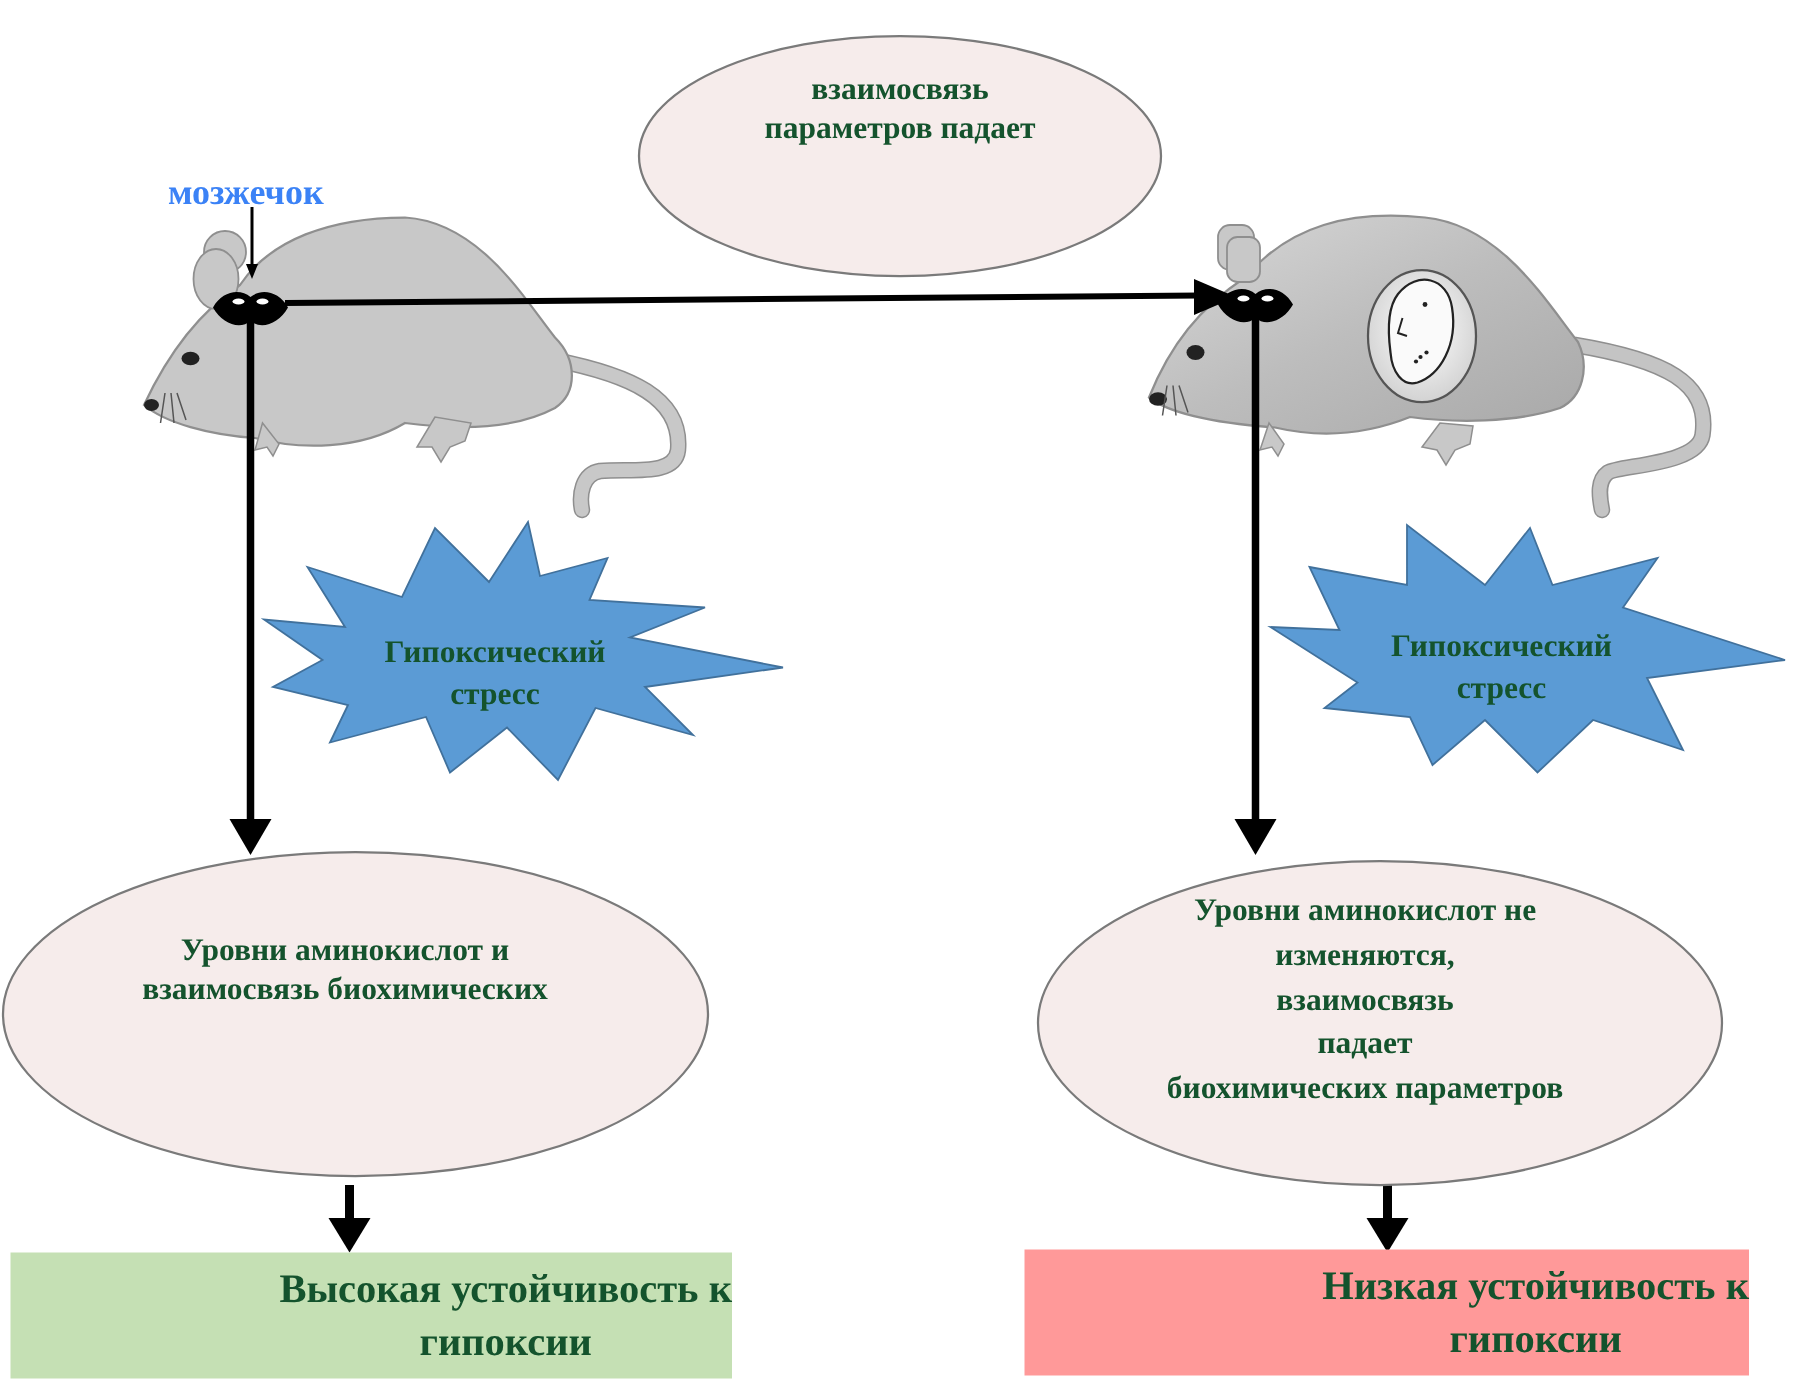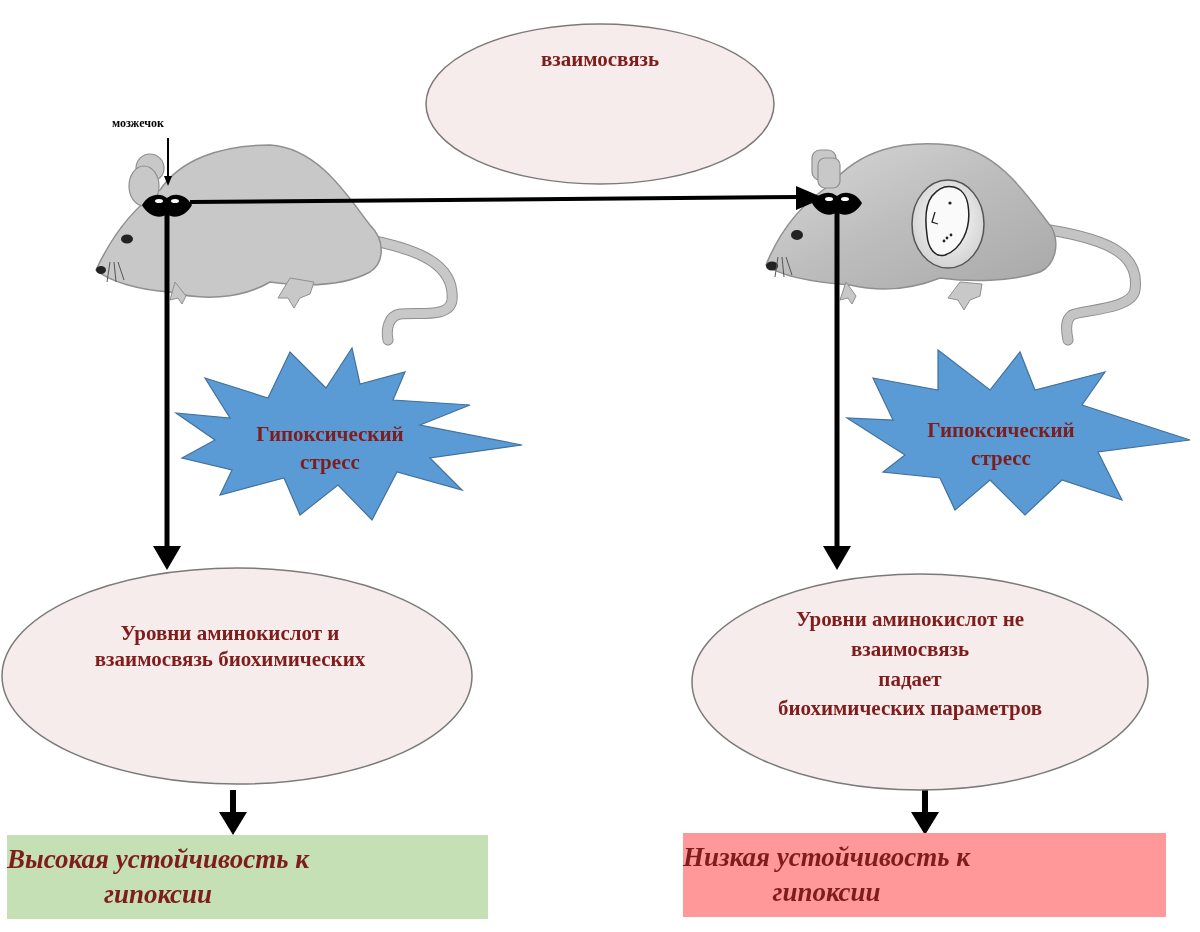--- a/index.html
+++ b/index.html
@@ -1,24 +1,24 @@
 <!DOCTYPE html>
 <html><head>
 <meta charset="utf-8">
 <style>
   html, body { margin: 0; padding: 0; background: #ffffff; }
   body { width: 1200px; height: 932px; position: relative; overflow: hidden;
          font-family: "Liberation Serif", "DejaVu Serif", serif; }
   svg.layer { position: absolute; left: 0; top: 0; }
-  .txt { position: absolute; text-align: center; font-weight: bold; color: #7f1d1d; line-height: 1.25; }
+  .txt { position: absolute; text-align: center; font-weight: bold; color: #14532d; line-height: 1.25; }
   .ell-text { font-size: 21px; }
   .star-text { font-size: 21px; line-height: 1.35; }
   .box-text { font-size: 27px; line-height: 1.3; }
-  .label { font-size: 12px; font-weight: bold; color: #000000; position: absolute; }
-  .result-box { position: absolute; display: flex; align-items: center; justify-content: flex-start; font-style: italic; }
+  .label { font-size: 24px; font-weight: bold; color: #3b82f6; position: absolute; }
+  .result-box { position: absolute; display: flex; align-items: center; justify-content: flex-end; }
 </style>
 </head>
 <body>
 
 <svg class="layer" width="1200" height="932" viewBox="0 0 1200 932">
   <defs>
     <linearGradient id="pregGrad" x1="0" y1="0" x2="1" y2="1">
       <stop offset="0" stop-color="#d9d9d9"></stop>
       <stop offset="0.5" stop-color="#bdbdbd"></stop>
       <stop offset="1" stop-color="#a8a8a8"></stop>
@@ -105,41 +105,43 @@
 
   <polygon points="205,378 268,398 290,352 326,388 352,348 360,384 405,372 393,400 470,405 420,425 522,445 430,458 462,490 397,472 372,520 338,485 300,515 284,478 220,495 232,470 182,458 215,440 176,413 230,418" fill="#5b9bd5" stroke="#41719c" stroke-width="1.2"></polygon>
   <polygon points="873,378 938,390 938,350 990,390 1020,352 1035,390 1105,372 1082,405 1190,440 1098,452 1122,500 1062,480 1025,515 990,480 955,510 940,478 883,472 905,455 847,418 893,420" fill="#5b9bd5" stroke="#41719c" stroke-width="1.2"></polygon>
 
   <ellipse cx="237" cy="676" rx="235" ry="108" fill="#f6eceb" stroke="#7a7a7a" stroke-width="1.5"></ellipse>
   <ellipse cx="920" cy="682" rx="228" ry="108" fill="#f6eceb" stroke="#7a7a7a" stroke-width="1.5"></ellipse>
 </svg>
 
 <div class="txt ell-text" style="left:440px; top:46px; width:320px;">
   <div>взаимосвязь</div>
+  <div>параметров падает</div>
 </div>
 
 <div class="label" style="left:112px; top:116px;">мозжечок</div>
 
 <div class="txt star-text" style="left:215px; top:420px; width:230px;">
   <div>Гипоксический</div>
   <div>стресс</div>
 </div>
 
 <div class="txt star-text" style="left:886px; top:416px; width:230px;">
   <div>Гипоксический</div>
   <div>стресс</div>
 </div>
 
 <div class="txt ell-text" style="left:40px; top:620px; width:380px;text-align:center;">
   <div>Уровни аминокислот и</div>
   <div>взаимосвязь биохимических</div>
 </div>
 
-<div class="txt ell-text" style="left:720px; top:605px; width:380px; line-height:1.42;">
+<div class="txt ell-text" style="left:720px; top:592px; width:380px; line-height:1.42;">
   <div>Уровни аминокислот не</div>
+  <div>изменяются,</div>
   <div>взаимосвязь</div>
   <div>падает</div>
   <div>биохимических параметров</div>
 </div>
 
 <div class="result-box" style="left:7px; top:835px; width:481px; height:84px; background:#c5e0b4;">
   <div class="txt box-text" style="position:static;">
     <div>Высокая устойчивость к</div>
     <div>гипоксии</div>
   </div>

